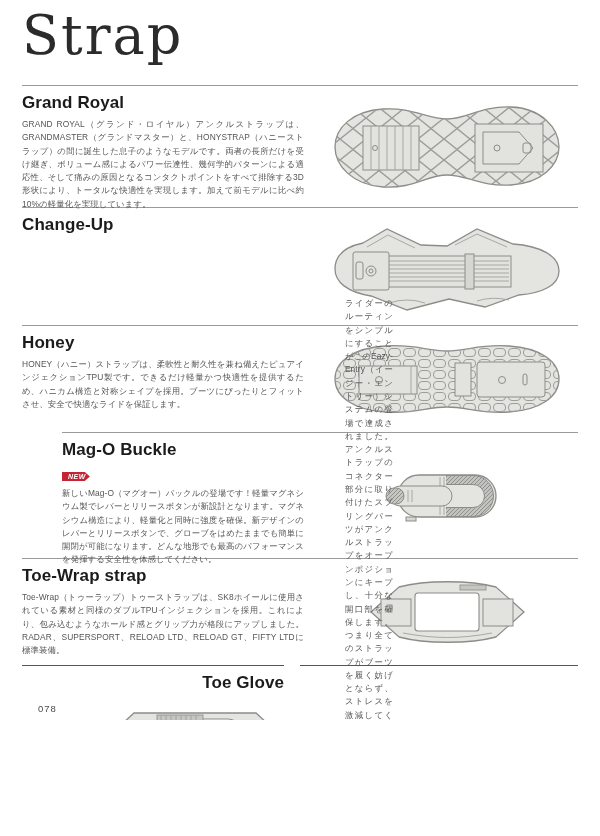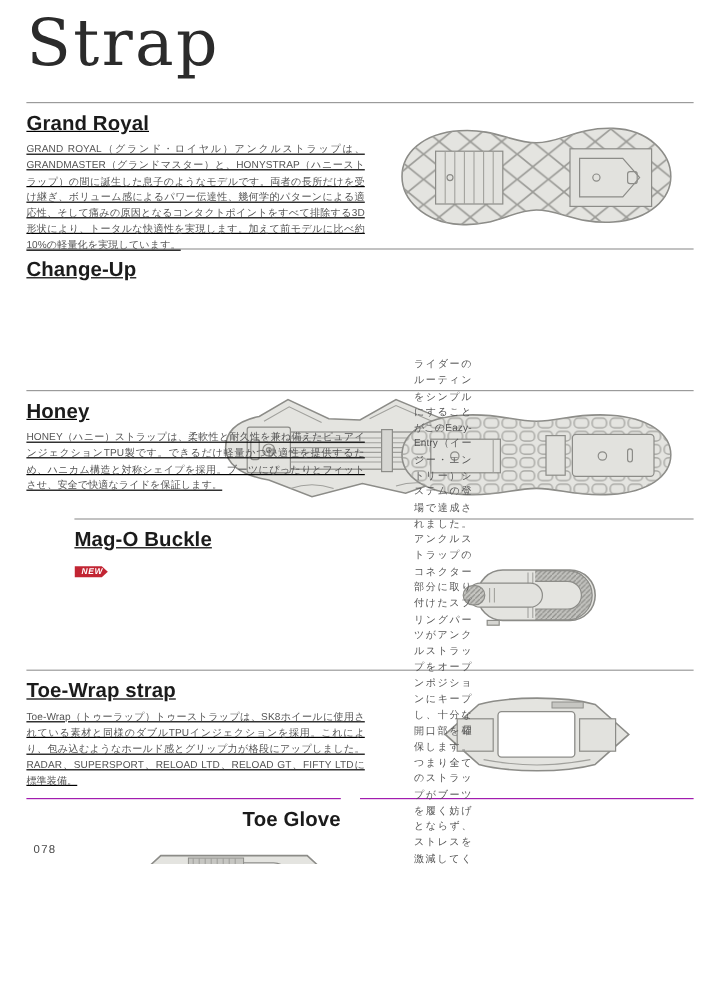--- a/index.html
+++ b/index.html
@@ -9,46 +9,46 @@
     background:#ffffff; padding:0 22px; overflow:hidden;
     font-family:"Liberation Sans", sans-serif;
   }
   .header { height:85px; padding-top:8px; }
   .title {
     font-family:"DejaVu Serif", serif;
     font-size:54px; font-weight:400; line-height:1.05;
     letter-spacing:2px; color:#2b2b2b;
   }
   .section { display:flex; border-top:1px solid #9b9b9b; }
-  .sec-text { flex:1; padding-top:7px; padding-right:12px;text-decoration:underline; }
+  .sec-text { flex:1; padding-top:7px; padding-right:12px; }
   .sec-media { flex:0 0 262px; display:flex; align-items:center; justify-content:center; }
   h2 {
     font-family:"Liberation Sans", sans-serif;
     font-size:17px; font-weight:700; color:#1b1b1b;
     letter-spacing:0.1px; margin:0 0 5px 0;
   }
   .body {
     font-size:8.4px; line-height:1.58; color:#555;
     text-align:justify; letter-spacing:0.1px;
   }
-  .s1 { height:122px; } .s2 { height:118px;flex-direction:column; } .s3 { height:107px;justify-content:flex-end; }
+  .s1 { height:122px; } .s2 { height:118px; } .s3 { height:107px;justify-content:flex-end; }
   .s4 { height:126px;margin-left:40px; } .s5 { height:107px;justify-content:space-between; }
   .bottom { display:flex; gap:16px; height:150px; }
   .bottom .col { border-top:1px solid #a21caf; padding-top:7px;align-items:flex-end; }
   .col-left { width:262px; display:flex; flex-direction:column; }
   .col-right { flex:1; display:flex; }
   .col-media { display:flex; justify-content:center; align-items:flex-start; margin-top:6px; }
   .new-badge {
     display:inline-block; background:#c22533; color:#fff;
     font-size:7px; font-weight:700; font-style:italic;
     padding:2px 10px 2px 6px; margin:1px 0 5px 0; letter-spacing:0.5px;
     clip-path: polygon(0 8%, calc(100% - 11px) 8%, calc(100% - 6px) 50%, calc(100% - 11px) 92%, 0 92%);
   }
   .footer {
-    position:absolute; bottom:6px; left:28px;
+    position:absolute; bottom:6px; left:38px;
     font-size:9.5px; color:#4a4a4a; letter-spacing:1px;
   }
   svg { display:block; }
   .shape { fill:#e4e4e0; stroke:#8c8c88; stroke-width:1.3; }
   .part  { fill:#e2e2de; stroke:#8c8c88; stroke-width:1; }
   .dark  { fill:#d6d6d2; stroke:#8c8c88; stroke-width:1; }
   .line  { fill:none; stroke:#8c8c88; stroke-width:1; }
   .thin  { fill:none; stroke:#a0a09c; stroke-width:0.9; }
   .hole  { fill:#ffffff; stroke:#8c8c88; stroke-width:1.1; }
 </style>
@@ -133,20 +133,21 @@
         <circle class="line" cx="175" cy="44" r="3.5"></circle>
         <rect class="line" x="196" y="38" width="4" height="11" rx="2"></rect>
       </svg>
     </div>
   </div>
 
   <div class="section s4">
     <div class="sec-text">
       <h2>Mag-O Buckle</h2>
       <span class="new-badge">NEW</span>
+      <div class="body">新しいMag-O（マグオー）バックルの登場です！軽量マグネシウム製でレバーとリリースボタンが新設計となります。マグネシウム構造により、軽量化と同時に強度を確保。新デザインのレバーとリリースボタンで、グローブをはめたままでも簡単に開閉が可能になります。どんな地形でも最高のパフォーマンスを発揮する安全性を体感してください。</div>
     </div>
     <div class="sec-media">
       <svg width="126" height="58" viewBox="0 0 126 58">
         <defs>
           <pattern id="p-hatch" width="4" height="4" patternUnits="userSpaceOnUse">
             <path d="M0,4 L4,0" stroke="#8f8f8b" stroke-width="1" fill="none"></path>
           </pattern>
         </defs>
         <rect class="shape" x="14" y="8" width="98" height="42" rx="21"></rect>
         <path d="M62,13 H89 A16,16 0 0 1 89,45 H62" fill="none" stroke="#c2c2be" stroke-width="9"></path>

